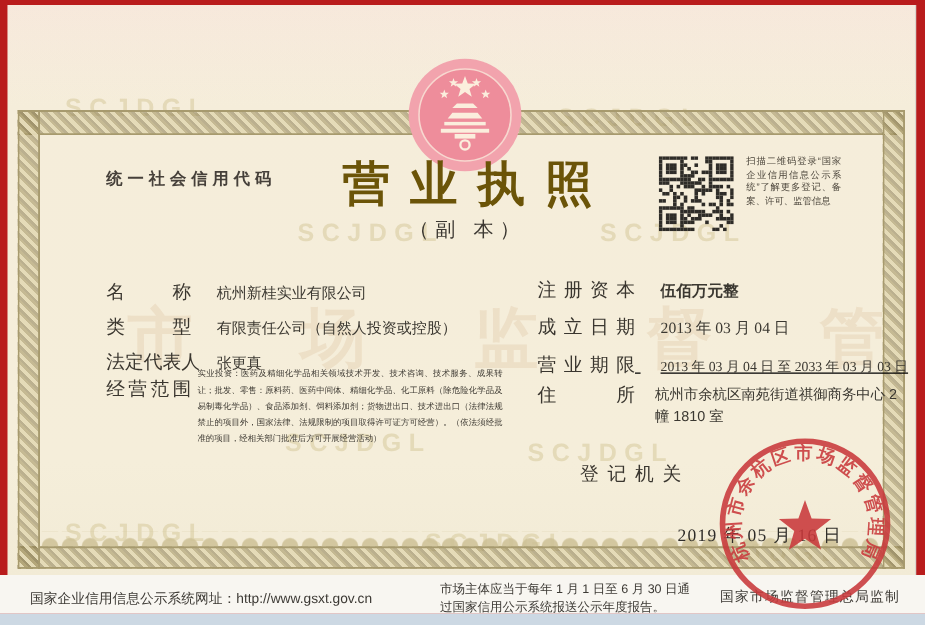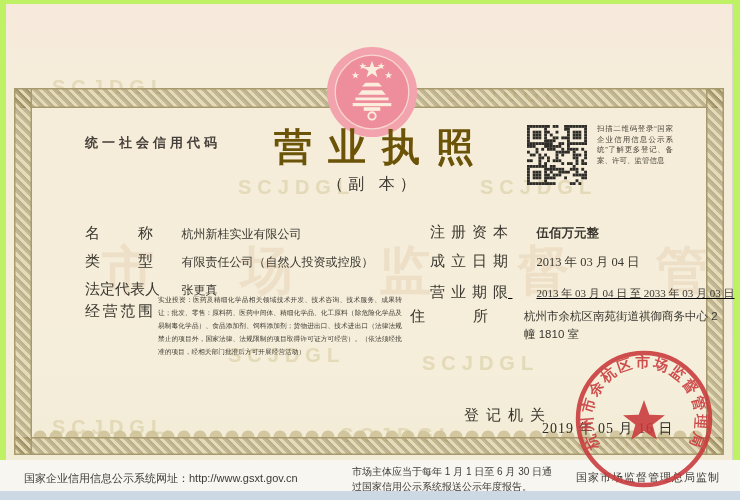--- a/index.html
+++ b/index.html
@@ -1,17 +1,17 @@
 <!DOCTYPE html>
 <html><head>
 <meta charset="utf-8">
 <style>
   html,body{margin:0;padding:0;}
   body{font-family:"Liberation Sans",sans-serif;background:#e9e9e6;}
-  .scan{position:relative;width:740px;height:500px;background:#bef264;overflow:hidden;}
+  .scan{position:relative;width:740px;height:500px;background:#b91c1c;overflow:hidden;}
   
   .paper{position:absolute;left:6px;top:4px;width:726px;height:456px;
     background:linear-gradient(180deg,#f8f0e1 0%,#f5edda 18%,#f5eeda 80%,#f2ebd6 100%);
     border-right:1px solid #dad7cf;border-bottom:1px solid #e0ddd4;}
   .paper::before{content:"";position:absolute;left:0;top:0;right:0;height:78px;
     background:linear-gradient(180deg,rgba(238,188,186,.14),rgba(238,188,186,0));}
   
   .band{position:absolute;z-index:1;
     background:repeating-linear-gradient(45deg,rgba(140,126,82,.55) 0 2px,rgba(228,218,182,.95) 2px 5px,rgba(171,157,109,.65) 5px 7px);
     box-shadow:inset 0 0 0 1.5px #a79a6e;}
@@ -50,38 +50,38 @@
   .qr{position:absolute;z-index:2;left:521px;top:121px;width:60px;height:60px;}
   .qr-caption{position:absolute;z-index:2;left:591px;top:120px;width:76px;
     font-size:7.5px;line-height:10.5px;color:#4c463c;text-align:justify;word-break:break-all;}
   
   .lbl{display:inline-block;width:68px;font-size:15px;font-weight:500;color:#3a362f;
     text-align:justify;text-align-last:justify;vertical-align:middle;}
   .lbl-r{display:inline-block;width:78px;font-size:15px;font-weight:500;color:#3a362f;
     text-align:justify;text-align-last:justify;vertical-align:middle;}
   .val{font-size:12px;color:#3b3831;}
   .row{position:absolute;z-index:2;white-space:nowrap;}
-  .row .val{margin-left:24px;}
+  .row .val{margin-left:16px;}
   .r-name{left:79px;top:220px;}
   .r-type{left:79px;top:248px;}
   .r-rep{left:79px;top:276px;}
   .r-scope-label{left:79px;top:298px;}
   .scope{position:absolute;z-index:2;left:152px;top:289px;width:244px;
     font-size:6.7px;line-height:13px;color:#3e3a33;text-align:justify;word-break:break-all;}
   .r-cap{left:424px;top:219px;}
   .r-est{left:424px;top:248px;}
   .r-term{left:424px;top:279px;text-decoration:underline;}
-  .r-addr{left:404px;top:303px;}
+  .r-addr{left:424px;top:303px;}
   .cap-val{font-family:"Liberation Serif",serif;font-weight:600;font-size:12.5px;}
   .serif-val{font-family:"Liberation Serif",serif;font-size:12.5px;}
   .term-val{font-family:"Liberation Serif",serif;font-size:11px;}
   .addr-val{position:absolute;z-index:2;left:518px;top:303px;width:208px;
     font-size:11.5px;line-height:18px;color:#3b3831;}
   
-  .registrar{position:absolute;z-index:2;left:458px;top:402px;font-size:15px;
+  .registrar{position:absolute;z-index:2;left:458px;top:366px;font-size:15px;
     font-weight:500;letter-spacing:7px;color:#3a362f;}
   .issue-date{position:absolute;z-index:2;left:536px;top:416px;
     font-family:"Liberation Serif",serif;font-size:14px;letter-spacing:1px;color:#2f2d29;}
   .stamp{position:absolute;z-index:3;left:548px;top:330px;width:180px;height:180px;opacity:.88;}
   
   .footer{position:absolute;left:0;top:460px;width:740px;height:31px;background:#f8f6f1;padding-left:43px;}
   .f-site{position:absolute;left:24px;top:11px;font-size:11px;color:#3d3a35;}
   .f-notice{position:absolute;left:352px;top:4px;font-size:10px;line-height:15px;color:#3d3a35;}
   .f-pub{position:absolute;left:576px;top:10px;font-size:11px;letter-spacing:1px;color:#3d3a35;}
   .blue-strip{position:absolute;left:0;top:491px;width:740px;height:9px;background:#ccd8e3;}

